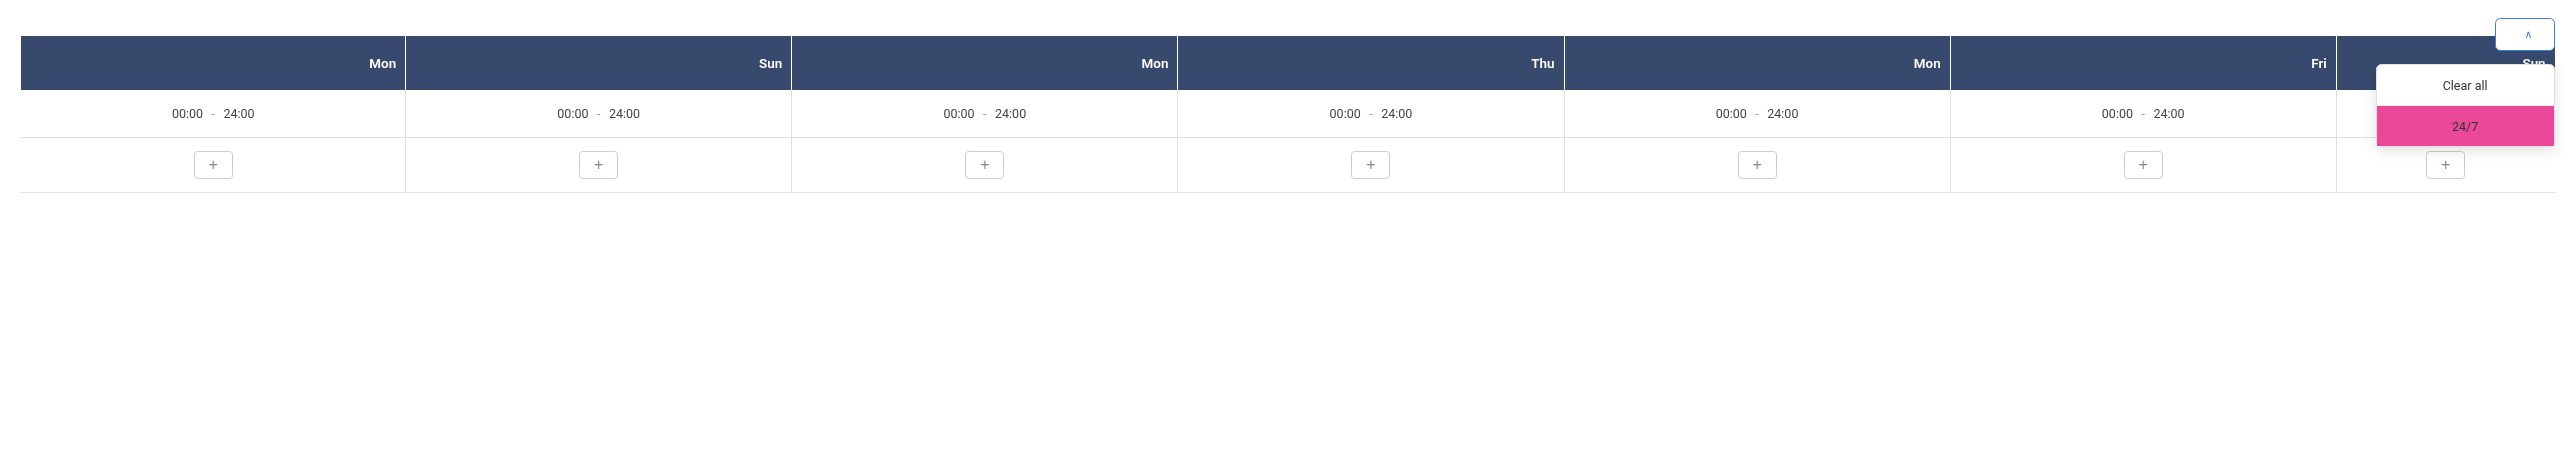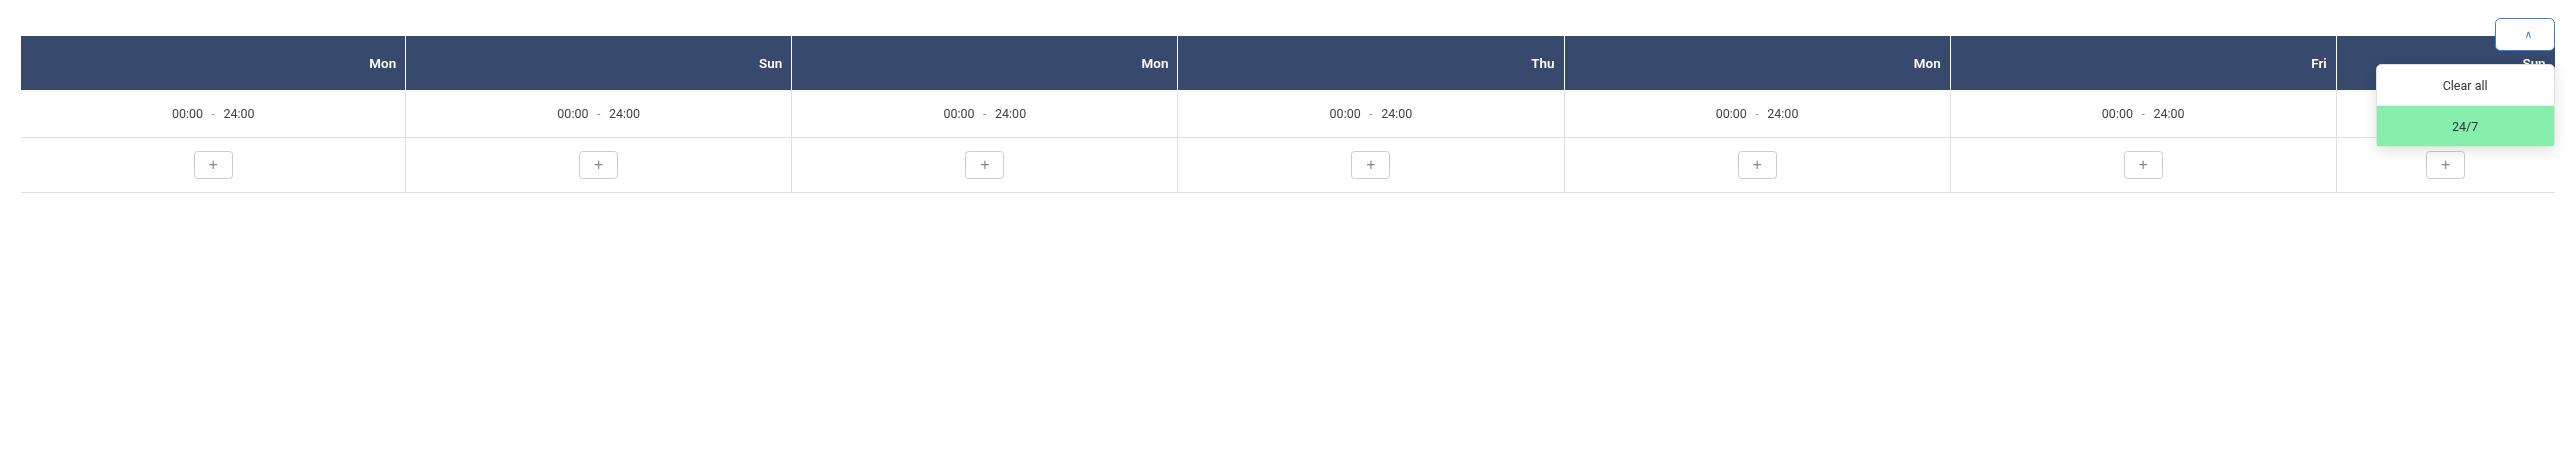--- a/index.html
+++ b/index.html
@@ -120,21 +120,21 @@
     .dropdown-item {
       padding: 12.5px 18px;
       cursor: pointer;
       font-size: 12.5px;
       color: #333;
       border-bottom: 0.9px solid #f0f0f0;
     }
 
     .dropdown-item:last-child {
       border-bottom: none;
-      background: #86efac;
+      background: #ec4899;
     }
 
     .time-dash {
       margin: 0 5.4px;
       color: #999;
     }
   </style>
 </head>
 <body>
 

